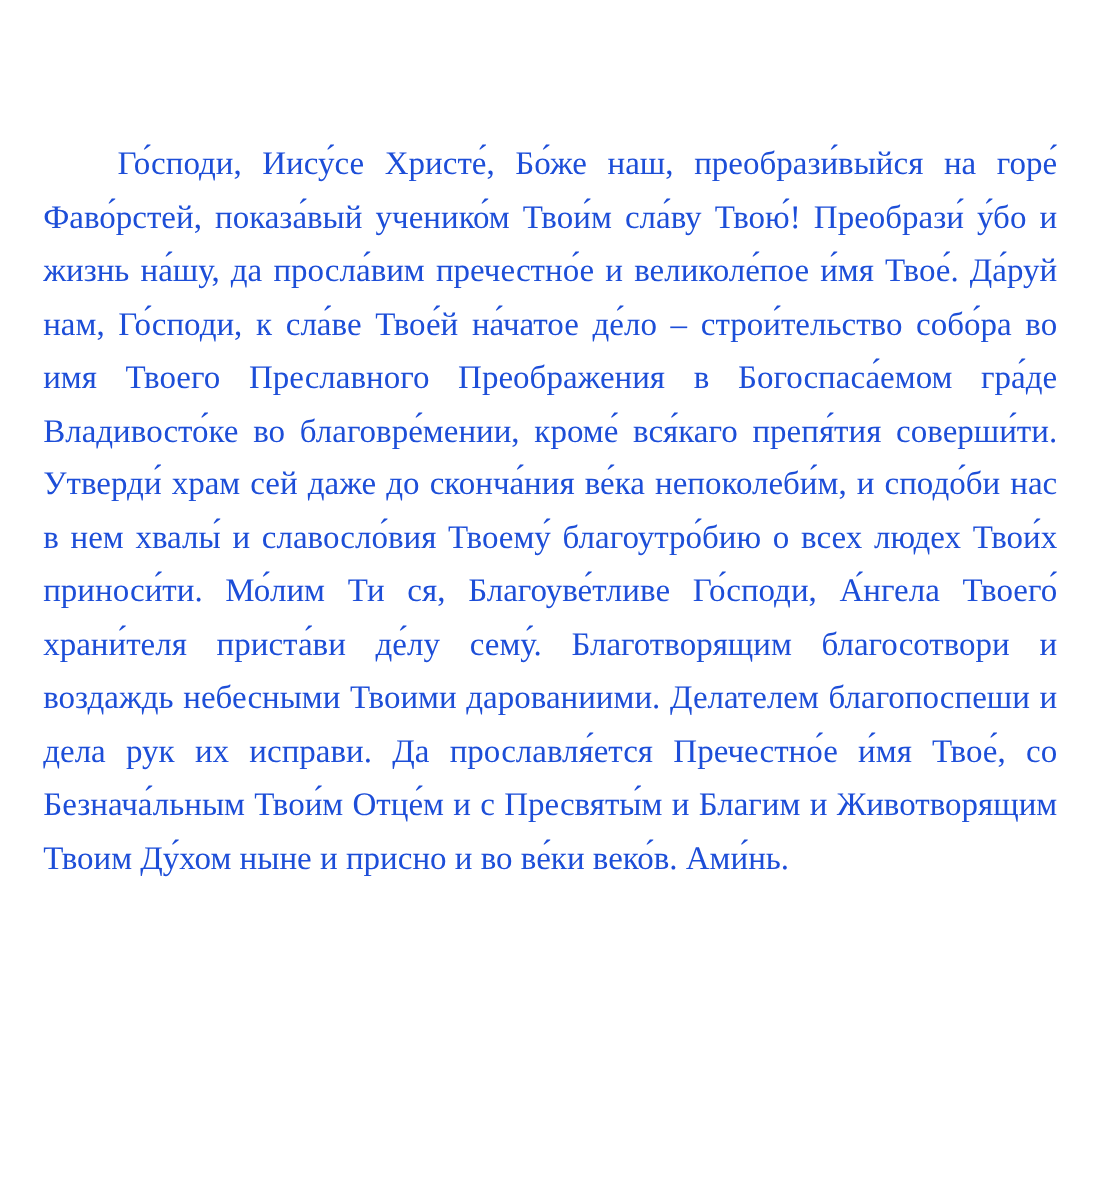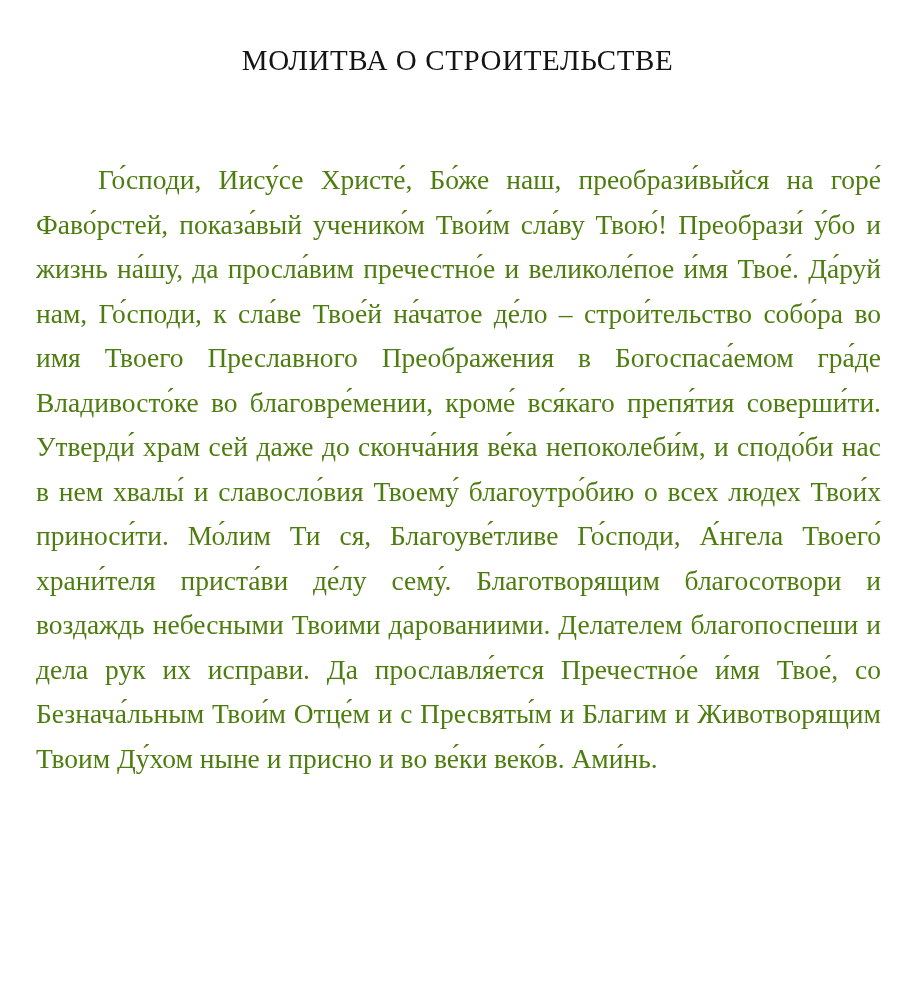--- a/index.html
+++ b/index.html
@@ -37,32 +37,31 @@
     white-space: nowrap;
   }
   .prayer-body {
     margin-top: 76px;
     padding: 0 4px 0 6px;
     font-size: 27.5px;
     line-height: 44.5px;
     text-align: justify;
     text-align-last: left;
     text-justify: inter-word;
-    color: #4d7c0f;
+    color: #1d4ed8;
     hyphens: none;
   }
   .prayer-body .indent {
     display: inline-block;
     width: 62px;
   }
 </style>
 </head>
 <body>
 
 <div class="page">
 
   <h1 class="title">
-    <span class="title-line">МОЛИТВА О СТРОИТЕЛЬСТВЕ</span>
   </h1>
 
   <div class="prayer-body"><span class="indent"></span><span>Го́споди, Иису́се Христе́, Бо́же наш, преобрази́выйся на горе́ Фаво́рстей, показа́вый ученико́м Твои́м сла́ву Твою́! Преобрази́ у́бо и жизнь на́шу, да просла́вим пречестно́е и великоле́пое и́мя Твое́. Да́руй нам, Го́споди, к сла́ве Твое́й на́чатое де́ло – строи́тельство собо́ра во имя Твоего Преславного Преображения в Богоспаса́емом гра́де Владивосто́ке во благовре́мении, кроме́ вся́каго препя́тия соверши́ти. Утверди́ храм сей даже до сконча́ния ве́ка непоколеби́м, и сподо́би нас в нем хвалы́ и славосло́вия Твоему́ благоутро́бию о всех людех Твои́х приноси́ти. Мо́лим Ти ся, Благоуве́тливе Го́споди, А́нгела Твоего́ храни́теля приста́ви де́лу сему́. Благотворящим благосотвори и воздаждь небесными Твоими дарованиими. Делателем благопоспеши и дела рук их исправи. Да прославля́ется Пречестно́е и́мя Твое́, со Безнача́льным Твои́м Отце́м и с Пресвяты́м и Благим и Животворящим Твоим Ду́хом ныне и присно и во ве́ки веко́в. Ами́нь.</span></div>
 
 </div>
 
 </body></html>

